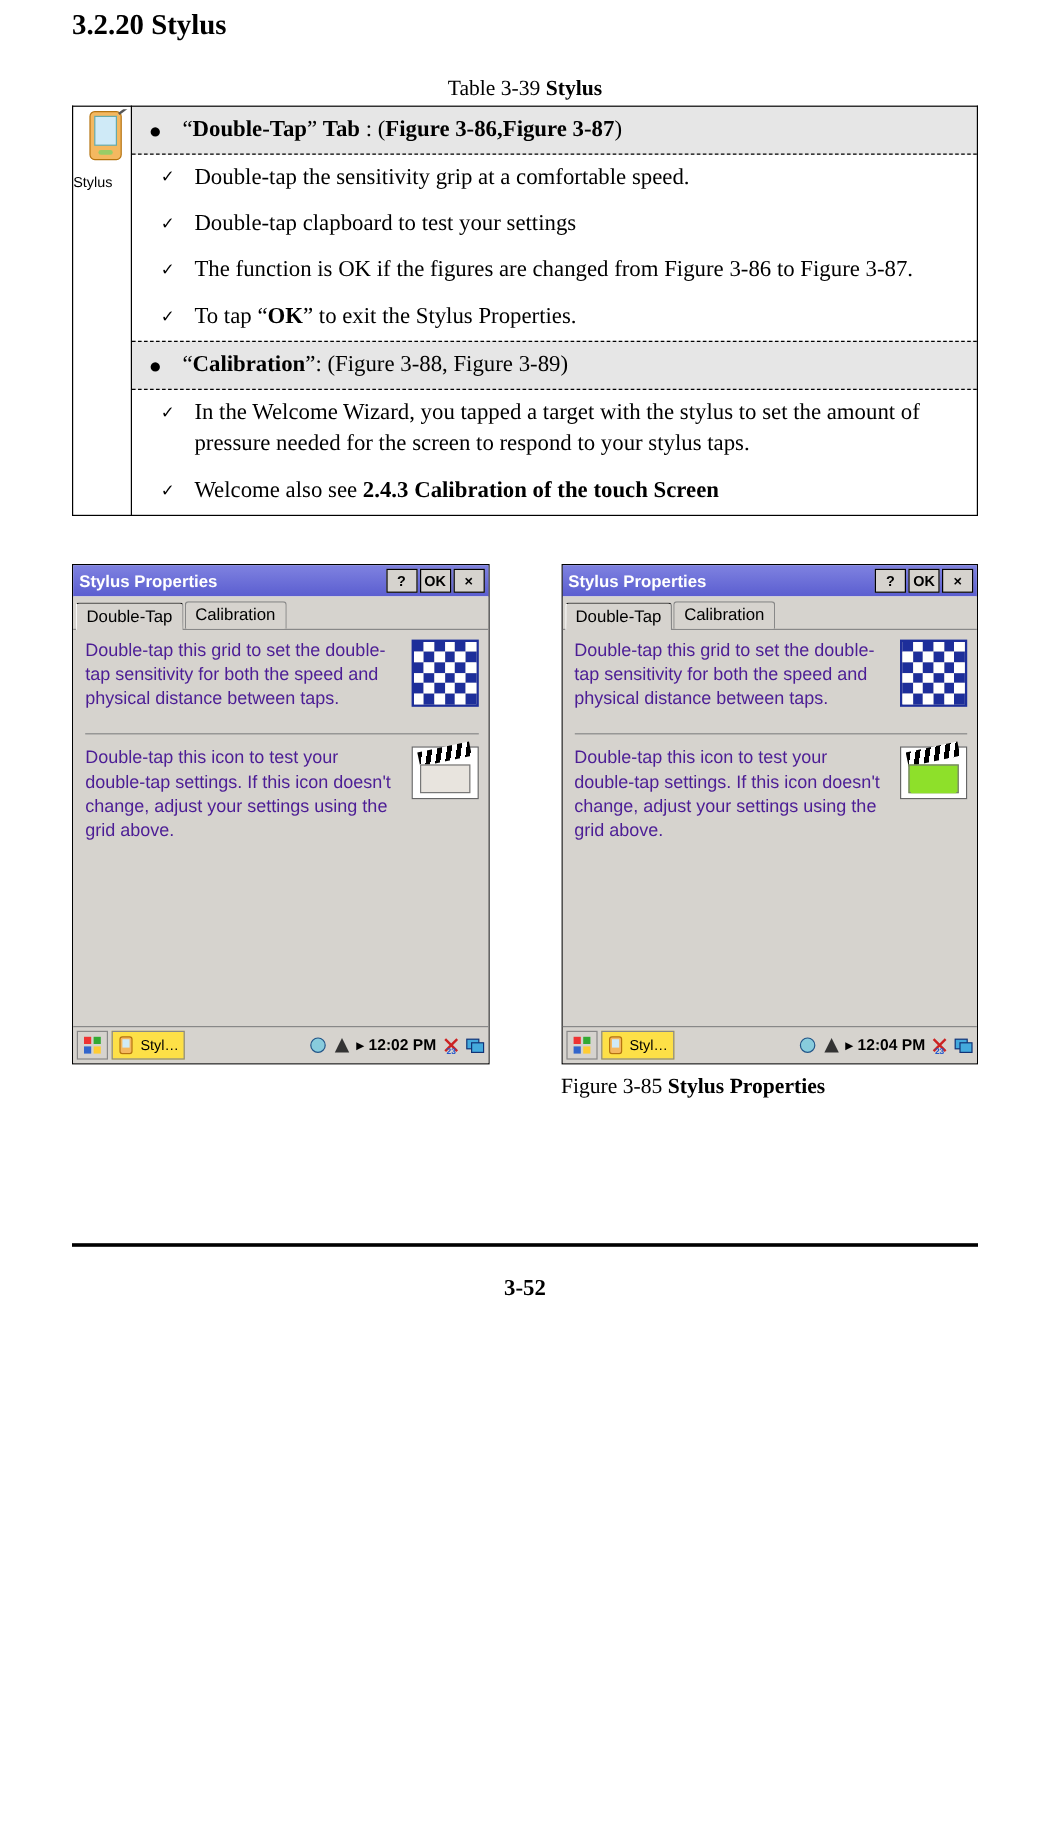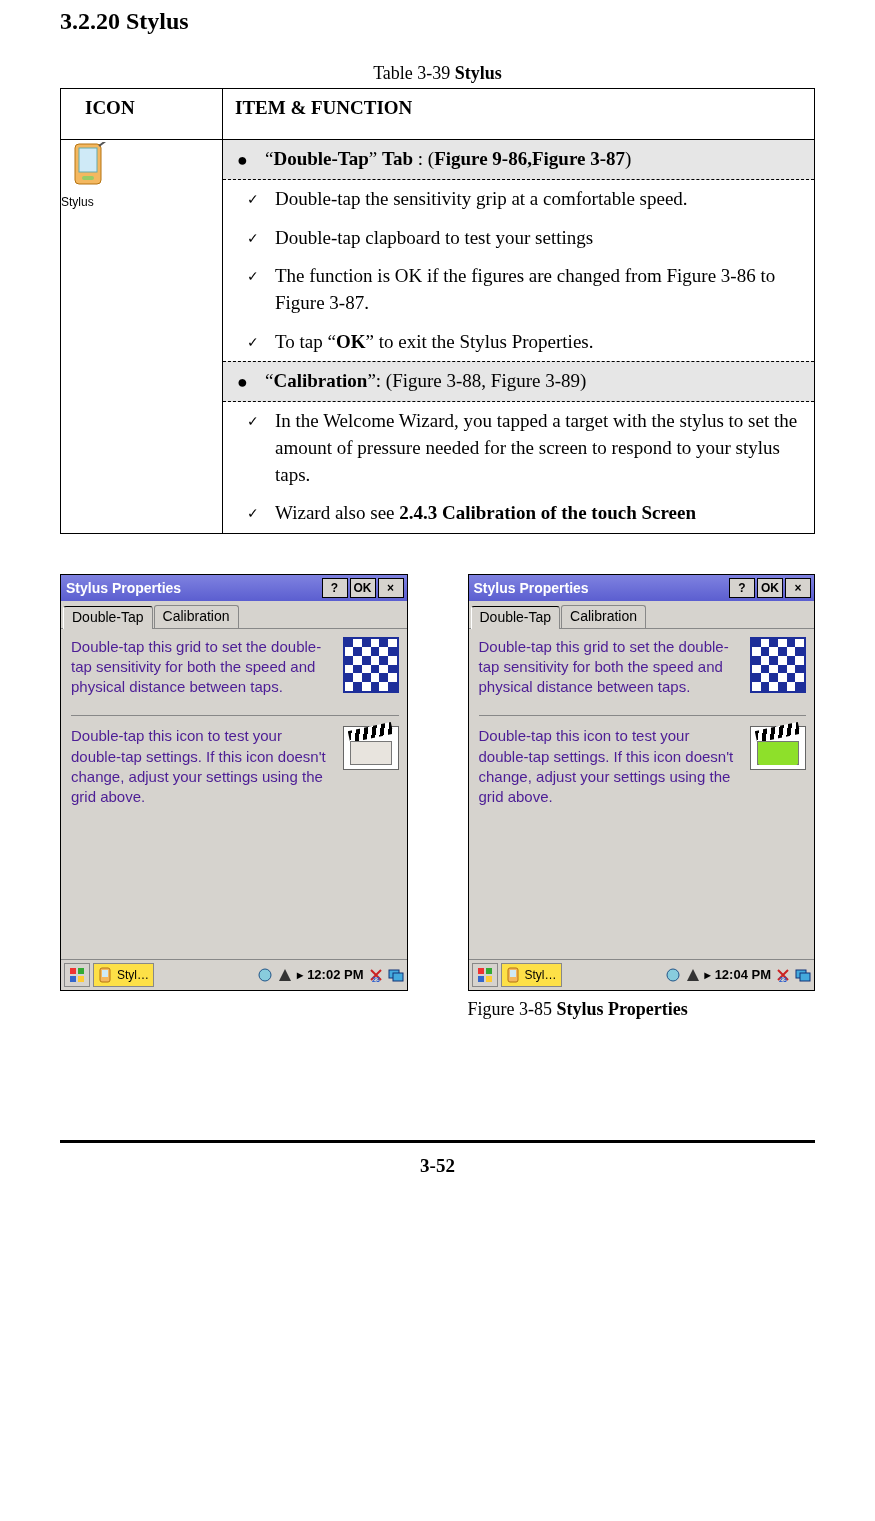--- a/index.html
+++ b/index.html
@@ -229,62 +229,58 @@
     font-size:12px;
     font-weight:bold;
   }
   .tray .clock { font-size:13px; }
   .tiny-icon { width:16px;height:16px;display:inline-block; }
   .figure-caption { font-size: 18px; margin-top: 8px; font-family: "Times New Roman", serif; }
   .figure-caption .bold { font-weight: bold; }
   .footer-rule {
     border-top: 3px solid #000;
     margin-top: 120px;
-    padding-top: 12px;
+    padding-top: 24px;
     text-align: center;
     font-size: 19px;
     font-weight: bold;
   }
 </style>
 </head>
 <body>
 
 <div class="page">
 
   <h2 class="section-title">
     <span>3.2.20</span> <span>Stylus</span>
   </h2>
 
   <div class="table-caption">
     <span>Table 3-39 </span><span class="bold">Stylus</span>
   </div>
 
   <table class="main">
     <tbody>
-        <tr>
-      <th class="icon-col">ICON</th>
-      <th>ITEM &amp; FUNCTION</th>
-    </tr>
     <tr>
       <td class="icon-cell">
         <span class="stylus-icon">
           <svg width="42" height="46" viewBox="0 0 42 46">
             <rect x="8" y="2" width="26" height="40" rx="4" fill="#f4b860" stroke="#b57310"></rect>
             <rect x="12" y="6" width="18" height="24" fill="#cfeaf7" stroke="#6aa"></rect>
             <rect x="15" y="34" width="12" height="4" rx="2" fill="#9c6"></rect>
             <line x1="32" y1="4" x2="40" y2="-2" stroke="#555" stroke-width="2"></line>
           </svg>
         </span>
         <div class="icon-label">Stylus</div>
       </td>
       <td>
         <div id="table-rows">
               <div class="section-row header">
                 <div class="bullet-dot">●</div>
-                <div class="item-text"><span>“</span><span class="bold">Double-Tap</span><span>” </span><span class="bold">Tab</span><span> : (</span><span class="bold">Figure 9-86,Figure 3-87</span><span>)</span></div>
+                <div class="item-text"><span>“</span><span class="bold">Double-Tap</span><span>” </span><span class="bold">Tab</span><span> : (</span><span class="bold">Figure 3-86,Figure 3-87</span><span>)</span></div>
               </div>
               <div class="section-row" style="padding-left: 24px;">
                 <div class="check">✓</div>
                 <div class="item-text">Double-tap the sensitivity grip at a comfortable speed.</div>
               </div>
               <div class="section-row" style="padding-left: 24px;">
                 <div class="check">✓</div>
                 <div class="item-text">Double-tap clapboard to test your settings</div>
               </div>
               <div class="section-row" style="padding-left: 24px;">
@@ -298,21 +294,21 @@
               <div class="section-row header2">
                 <div class="bullet-dot">●</div>
                 <div class="item-text"><span>“</span><span class="bold">Calibration</span><span>”: (Figure 3-88, Figure 3-89)</span></div>
               </div>
               <div class="section-row" style="padding-left: 24px;">
                 <div class="check">✓</div>
                 <div class="item-text">In the Welcome Wizard, you tapped a target with the stylus to set the amount of pressure needed for the screen to respond to your stylus taps.</div>
               </div>
               <div class="section-row" style="padding-left: 24px;">
                 <div class="check">✓</div>
-                <div class="item-text"><span>Wizard also see </span><span class="bold">2.4.3 Calibration of the touch Screen</span></div>
+                <div class="item-text"><span>Welcome also see </span><span class="bold">2.4.3 Calibration of the touch Screen</span></div>
               </div>
             </div>
       </td>
     </tr>
   </tbody>
     </table>
 
   <div class="figures-row">
     <div class="figure-block">
       <div class="pda">

